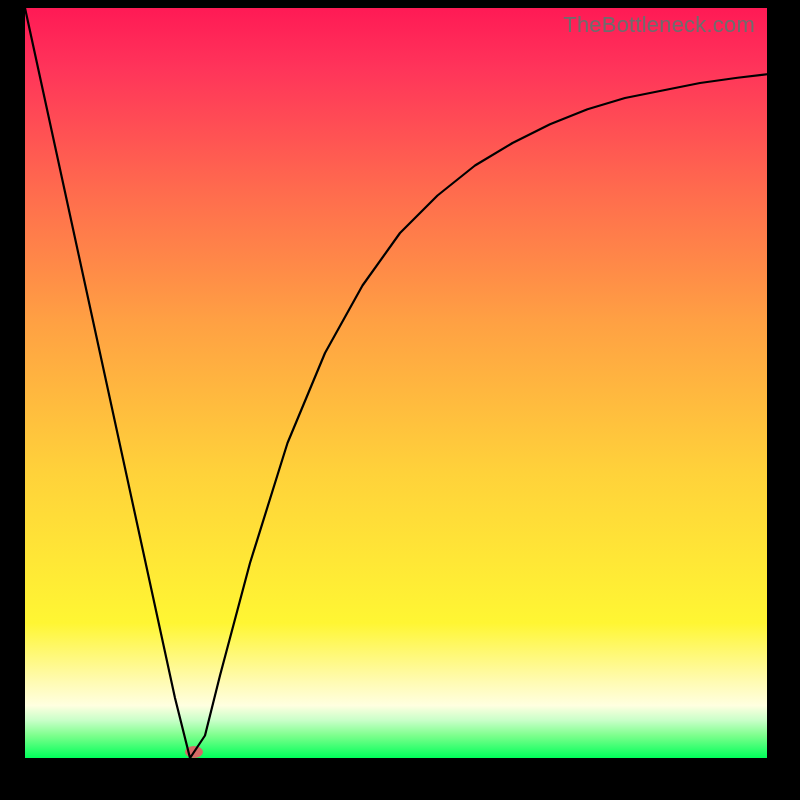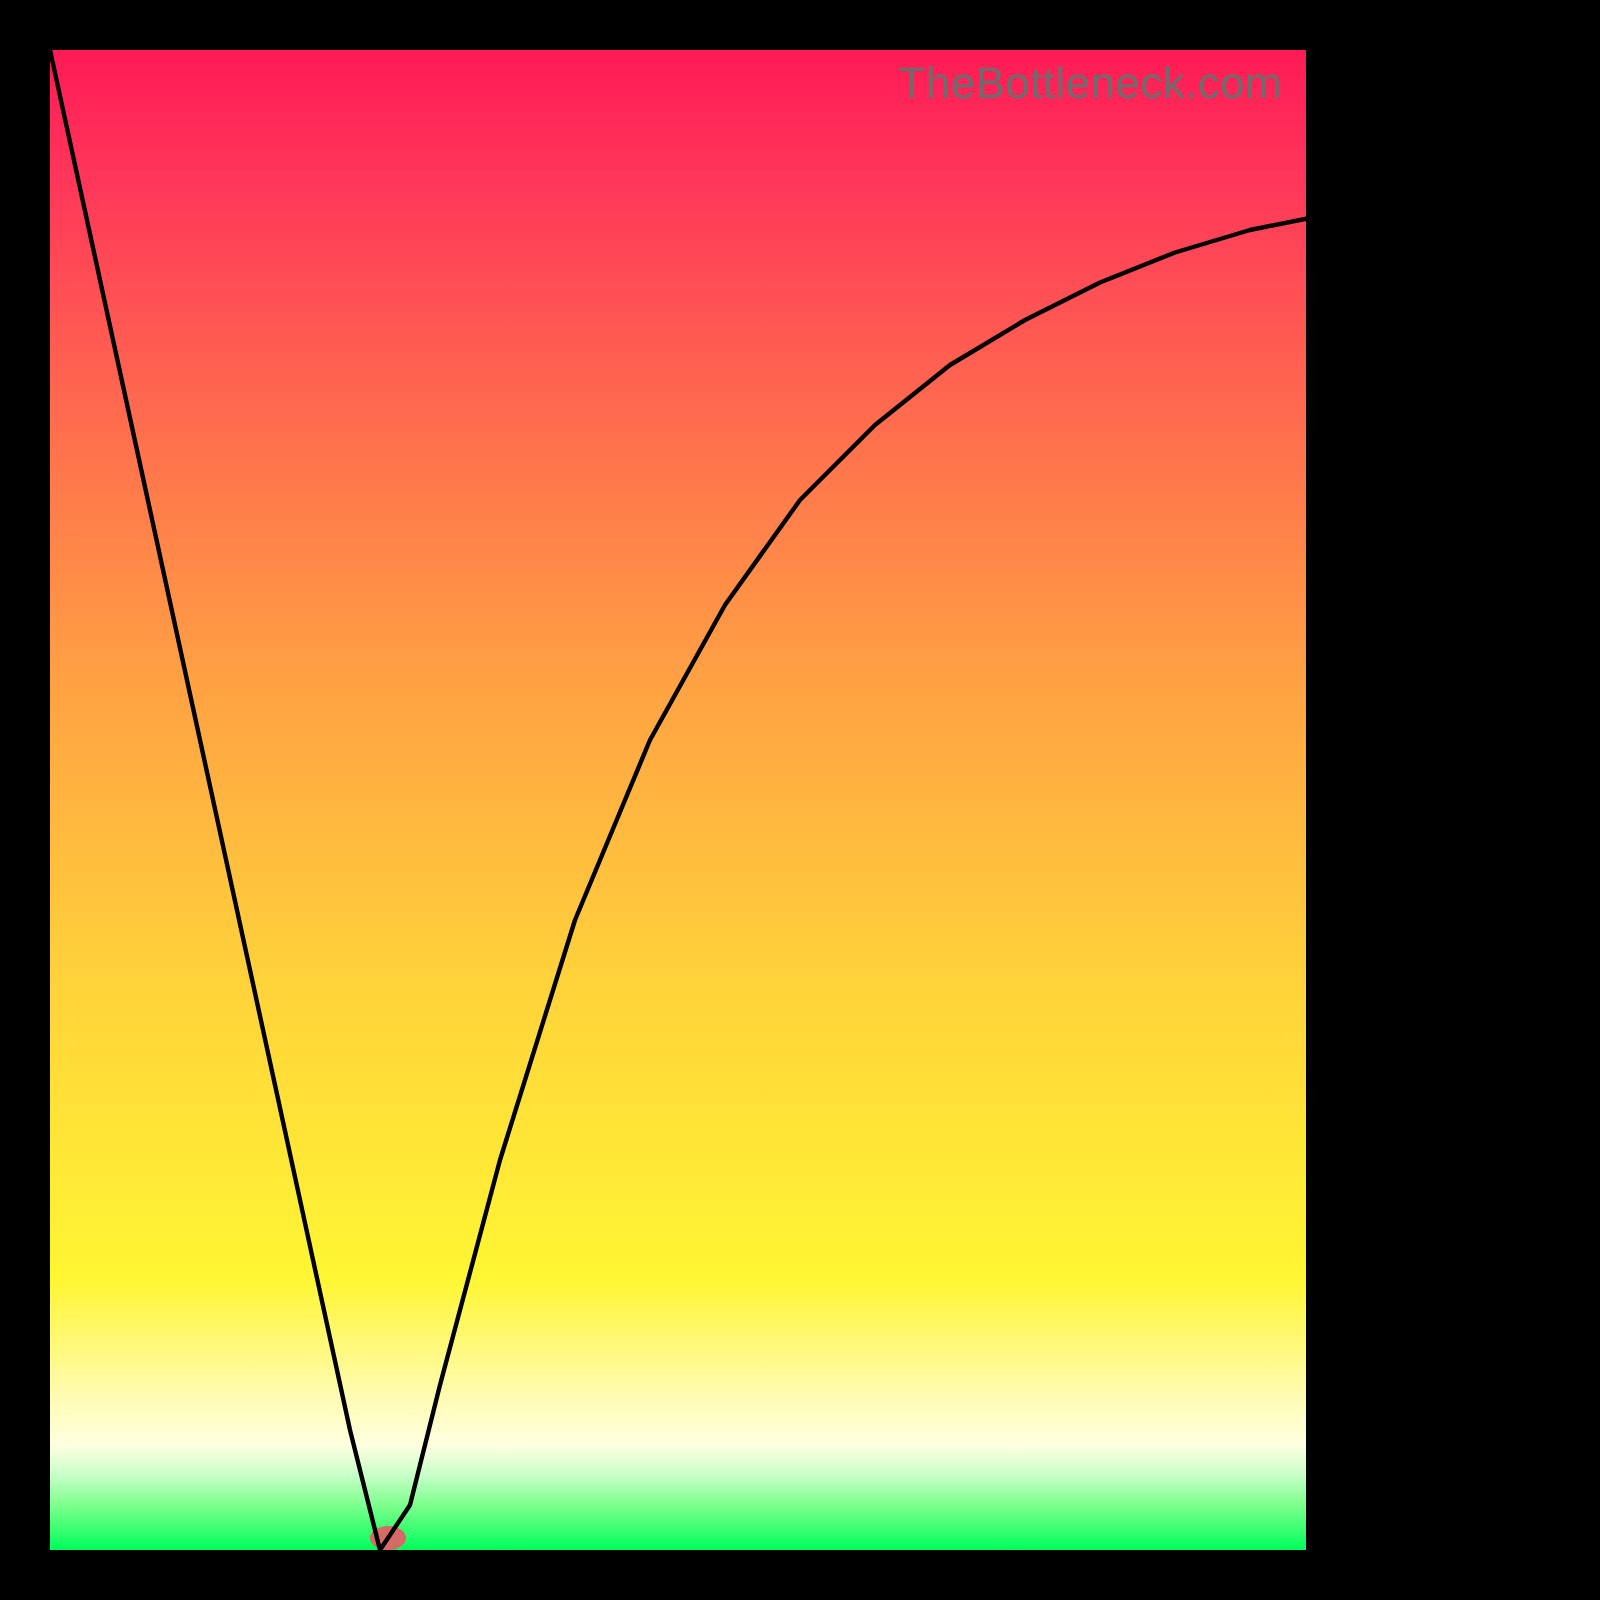--- a/index.html
+++ b/index.html
@@ -7,22 +7,22 @@
     padding: 0;
     width: 800px;
     height: 800px;
     background: #000;
     overflow: hidden;
     font-family: Arial, Helvetica, sans-serif;
   }
   .frame {
     position: absolute;
     left: 25px;
-    top: 25px;
-    width: 628px;
+    top: 8px;
+    width: 742px;
     height: 750px;
     background: linear-gradient(
       to bottom,
       #ff1a55 0%,
       #ff345a 8%,
       #ff6a4e 24%,
       #ffa143 42%,
       #ffd23a 62%,
       #fff633 82%,
       #fffbb5 90%,

